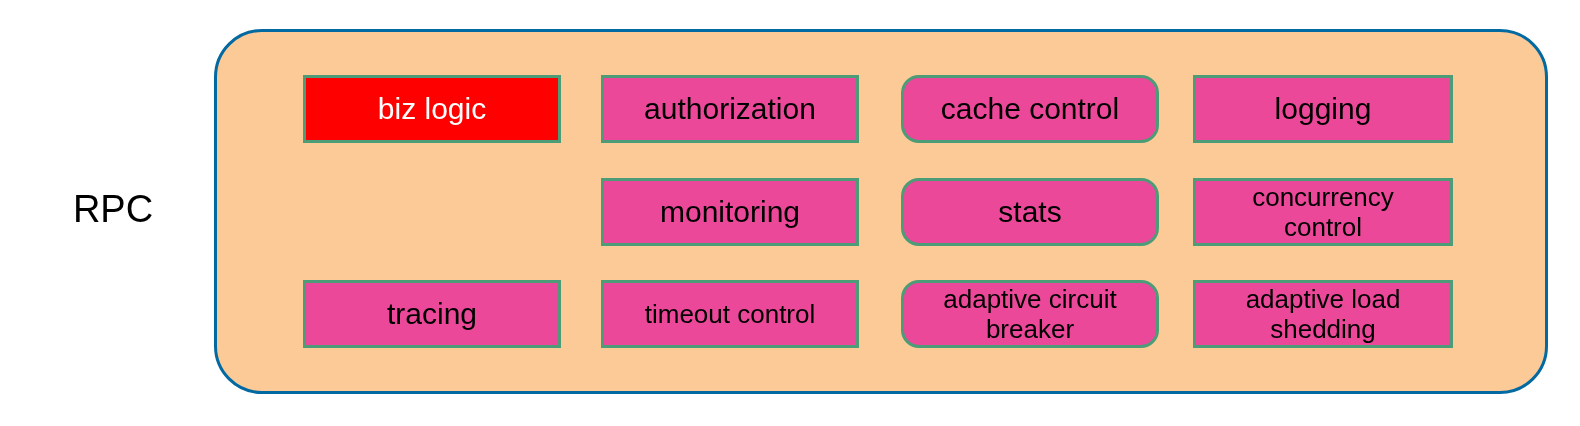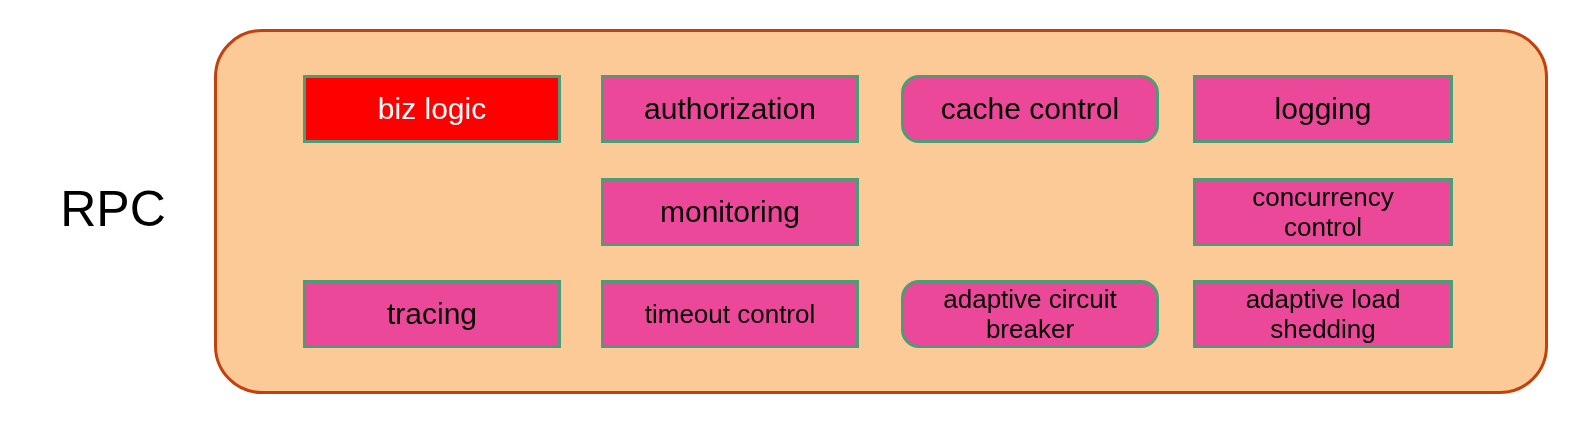--- a/index.html
+++ b/index.html
@@ -21,36 +21,36 @@
     height: 426px;
   }
 
   
   .side-label {
     position: absolute;
     left: 28px;
     top: 179px;
     width: 170px;
     text-align: center;
-    font-size: 50px;
+    font-size: 38px;
     color: #000000;
     line-height: 60px;
     white-space: nowrap;
   }
 
   
   .rpc-container {
     position: absolute;
     left: 214px;
     top: 29px;
     width: 1334px;
     height: 365px;
     box-sizing: border-box;
     background: #fcca97;
-    border: 3px solid #c2410c;
+    border: 3px solid #0369a1;
     border-radius: 48px;
     padding-left: 36px;
   }
 
   .grid {
     position: absolute;
     left: 0;
     top: 0;
     width: 100%;
     height: 100%;
@@ -103,20 +103,21 @@
 
   <div class="rpc-container">
     <div class="grid">
 
       <div class="cell c1 r1 highlight">biz logic</div>
       <div class="cell c2 r1">authorization</div>
       <div class="cell c3 r1">cache control</div>
       <div class="cell c4 r1">logging</div>
 
       <div class="cell c2 r2">monitoring</div>
+      <div class="cell c3 r2">stats</div>
       <div class="cell c4 r2 small">concurrency
 control</div>
 
       <div class="cell c1 r3">tracing</div>
       <div class="cell c3 r3 small">adaptive circuit
 breaker</div>
       <div class="cell c2 r3 small">timeout control</div>
       <div class="cell c4 r3 small">adaptive load
 shedding</div>
 

